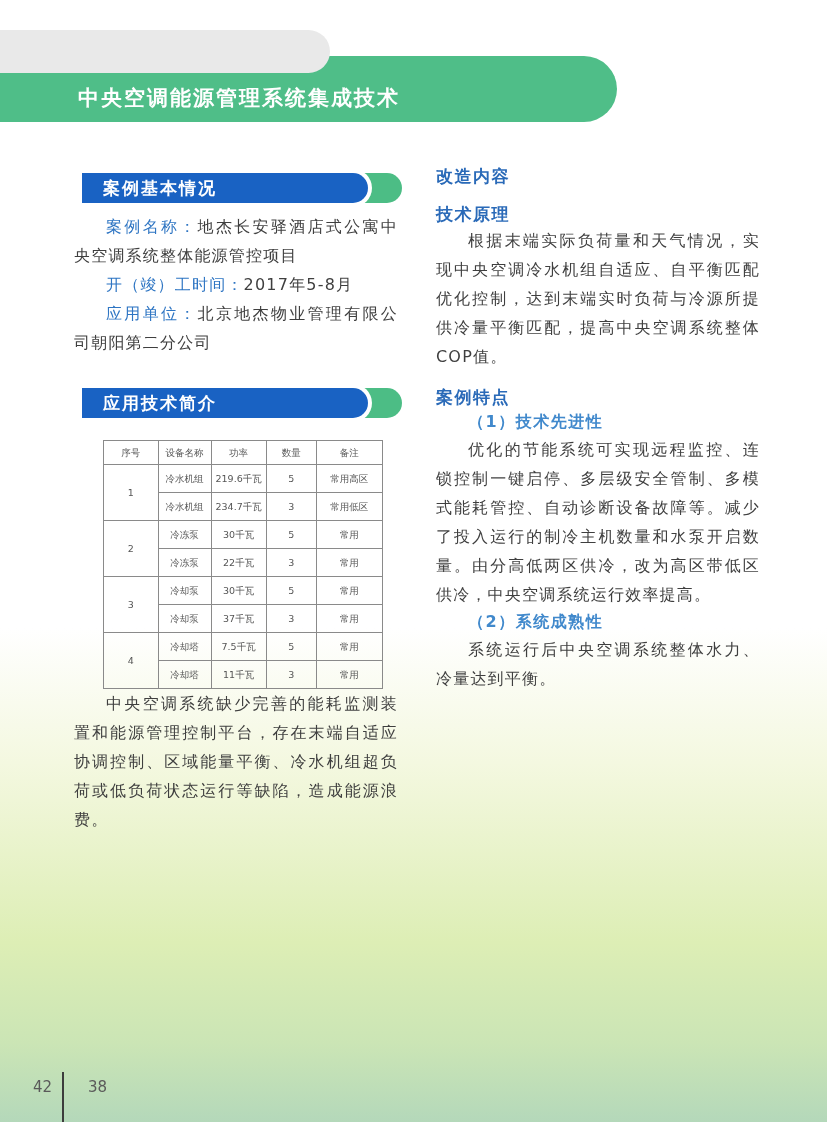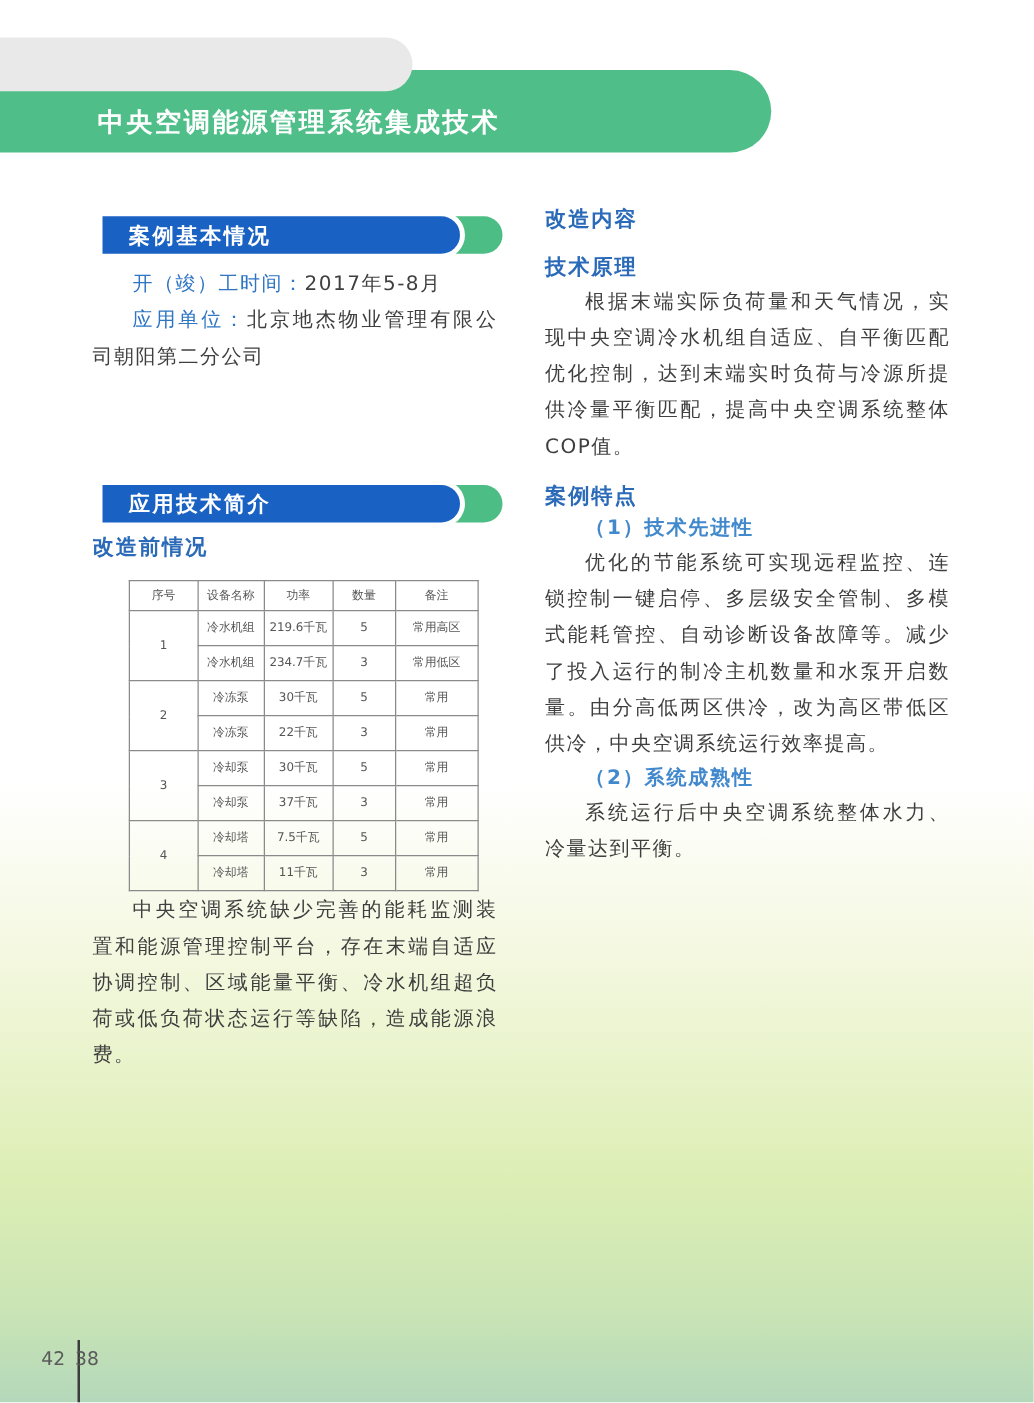--- a/index.html
+++ b/index.html
@@ -67,50 +67,50 @@
   }
   .equip-table th,.equip-table td{
     border:1px solid #8a8a8a;font-weight:normal;padding:0;
   }
   .equip-table th{height:23px;}
   .equip-table td{height:27px;margin-left:32px;}
   .para-after-table{margin-top:18px;}
   
   .footer{position:absolute;left:0;top:1070px;width:200px;height:52px;color:#5a5a5a;font-size:15px;}
   .footer .pg-l{position:absolute;left:33px;top:8px;}
-  .footer .pg-r{position:absolute;left:60px;top:8px;}
+  .footer .pg-r{position:absolute;left:88px;top:8px;}
   .footer .divider{position:absolute;left:62px;top:2px;width:2px;height:52px;background:#3c3c3c;}
 </style>
 </head>
 <body>
 
 <div class="page">
 
   <div class="hdr-green">
     <div class="hdr-title">中央空调能源管理系统集成技术</div>
   </div>
   <div class="hdr-gray"></div>
 
   <div class="banner" style="top:173px;">
     <div class="tail"></div>
     <div class="bar">案例基本情况</div>
   </div>
 
   <div class="col col-left-info">
+    <p><span class="label-blue">案例名称：</span><span>地杰长安驿酒店式公寓中央空调系统整体能源管控项目</span></p>
     <p><span class="label-blue">开（竣）工时间：</span><span>2017年5-8月</span></p>
     <p><span class="label-blue">应用单位：</span><span>北京地杰物业管理有限公司朝阳第二分公司</span></p>
   </div>
 
   <div class="banner" style="top:388px;">
     <div class="tail"></div>
     <div class="bar">应用技术简介</div>
   </div>
 
   <div class="col col-left-tech">
-    <h3 class="sec-h">改造前情况</h3>
 
     <table class="equip-table">
       <thead>
         <tr>
           <th style="width:55px;">序号</th>
           <th style="width:53px;">设备名称</th>
           <th style="width:55px;">功率</th>
           <th style="width:50px;">数量</th>
           <th style="width:67px;">备注</th>
         </tr>

